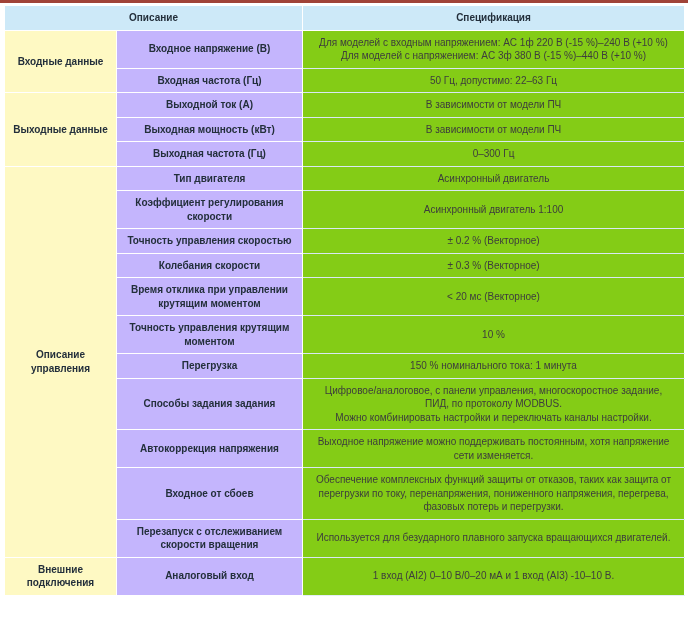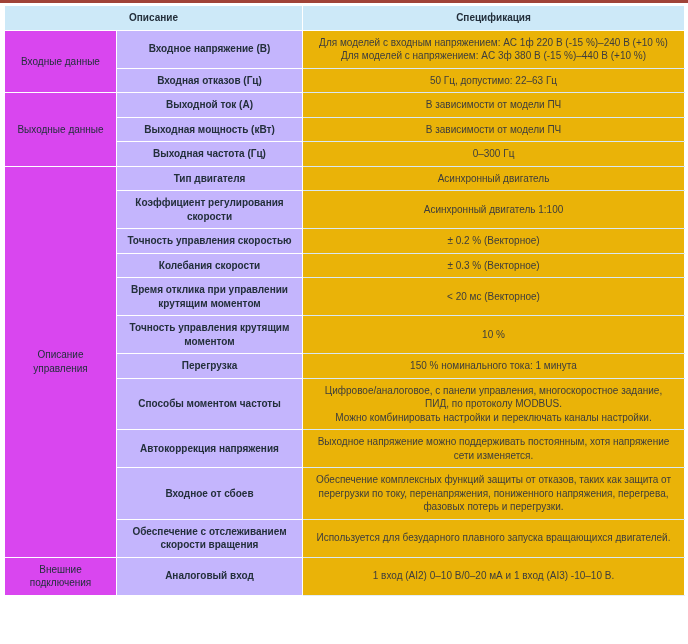--- a/index.html
+++ b/index.html
@@ -33,31 +33,31 @@
     text-align: center;
     box-sizing: border-box;
   }
   th.head {
     background: #cde9f8;
     color: #232f3b;
     font-weight: bold;
     height: 22px;
   }
   td.cat {
-    background: #d946ef;
+    background: #fef9c3;
     color: #232f3b;
-    font-weight: normal;
+    font-weight: bold;
   }
   td.param {
     background: #c4b5fd;
     color: #232f3b;
     font-weight: bold;
   }
   td.value {
-    background: #eab308;
+    background: #84cc16;
     color: #3d3d3d;
     border-bottom-color: #d8e8f3;
     white-space: pre-line;
   }
   tr:last-child td.value { border-bottom-color: #e4eef6; }
 </style>
 </head>
 <body>
 
 <div class="page">
@@ -76,21 +76,21 @@
       <th class="head">Спецификация</th>
     </tr>
 
     <tr>
       <td class="cat" rowspan="2">Входные данные</td>
       <td class="param">Входное напряжение (В)</td>
       <td class="value">Для моделей с входным напряжением: AC 1ф 220 В (-15 %)–240 В (+10 %)
 Для моделей с напряжением: AC 3ф 380 В (-15 %)–440 В (+10 %)</td>
     </tr>
     <tr>
-      <td class="param">Входная отказов (Гц)</td>
+      <td class="param">Входная частота (Гц)</td>
       <td class="value">50 Гц, допустимо: 22–63 Гц</td>
     </tr>
 
     <tr>
       <td class="cat" rowspan="3">Выходные данные</td>
       <td class="param">Выходной ток (А)</td>
       <td class="value">В зависимости от модели ПЧ</td>
     </tr>
     <tr>
       <td class="param">Выходная мощность (кВт)</td>
@@ -124,38 +124,38 @@
     </tr>
     <tr>
       <td class="param">Точность управления крутящим моментом</td>
       <td class="value">10 %</td>
     </tr>
     <tr>
       <td class="param">Перегрузка</td>
       <td class="value">150 % номинального тока: 1 минута</td>
     </tr>
     <tr>
-      <td class="param">Способы моментом частоты</td>
+      <td class="param">Способы задания задания</td>
       <td class="value">Цифровое/аналоговое, с панели управления, многоскоростное задание,
 ПИД, по протоколу MODBUS.
 Можно комбинировать настройки и переключать каналы настройки.</td>
     </tr>
     <tr>
       <td class="param">Автокоррекция напряжения</td>
       <td class="value">Выходное напряжение можно поддерживать постоянным, хотя напряжение
 сети изменяется.</td>
     </tr>
     <tr>
       <td class="param">Входное от сбоев</td>
       <td class="value">Обеспечение комплексных функций защиты от отказов, таких как защита от
 перегрузки по току, перенапряжения, пониженного напряжения, перегрева,
 фазовых потерь и перегрузки.</td>
     </tr>
     <tr>
-      <td class="param">Обеспечение с отслеживанием скорости вращения</td>
+      <td class="param">Перезапуск с отслеживанием скорости вращения</td>
       <td class="value">Используется для безударного плавного запуска вращающихся двигателей.</td>
     </tr>
 
     <tr>
       <td class="cat" rowspan="5">Внешние подключения</td>
       <td class="param">Аналоговый вход</td>
       <td class="value">1 вход (AI2) 0–10 В/0–20 мА и 1 вход (AI3) -10–10 В.</td>
     </tr>
 
   </tbody>

